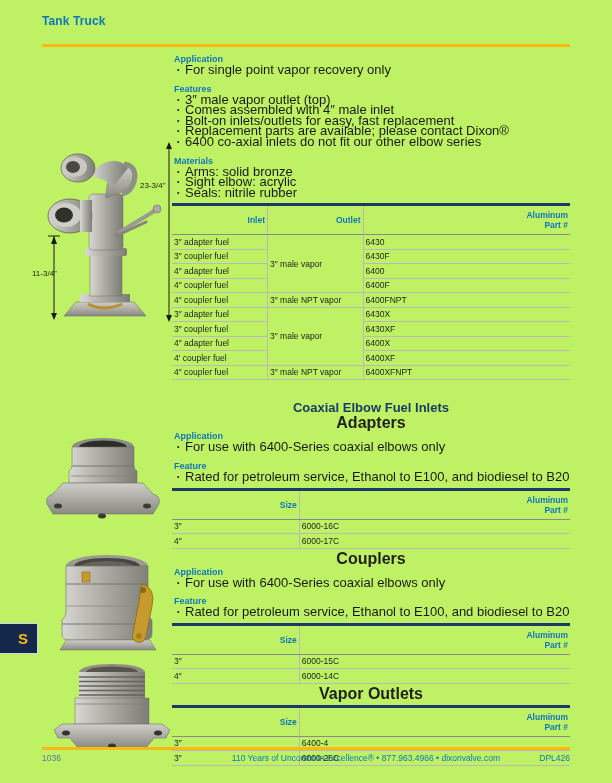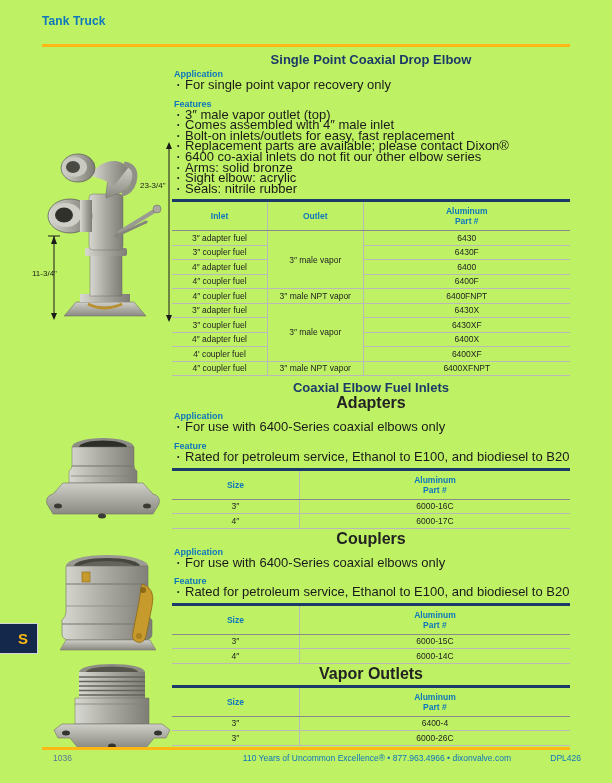--- a/index.html
+++ b/index.html
@@ -30,39 +30,39 @@
   .sub-title { text-align:center; font-size:16px; font-weight:bold; color:#222222; line-height:12px; margin-top:4px; }
   .heading { font-size:9px; font-weight:bold; color:#0e76bc; margin:8px 0 1px 2px; line-height:10px; }
   .heading.first { margin-top:2px; }
   .bullets { margin-left:4px; }
   .bullet { font-size:13px; color:#1a1a1a; line-height:10.6px; padding-left:9px; position:relative; }
   .bullet::before { content:"•"; position:absolute; left:1px; top:0; font-size:7px; line-height:10.6px; color:#1a1a1a; }
 
   table { width:100%; border-collapse:collapse; border-top:3px solid #1b3a68; margin-top:5px; }
   th {
     color:#0e76bc; font-weight:bold; font-size:8.5px; line-height:10px;
-    padding:4px 2px; text-align:center; border-bottom:1px solid #8a8a8a;
+    padding:4px 2px; text-align:right; border-bottom:1px solid #8a8a8a;
     white-space:pre-line; vertical-align:middle;
   }
   td {
-    font-size:8.5px; color:#222222; text-align:center; line-height:10.5px;
+    font-size:8.5px; color:#222222; text-align:left; line-height:10.5px;
     padding:1.5px 2px; border-bottom:1px solid #b9b9b9; vertical-align:middle;
   }
   th:not(:first-child), td.vline { border-left:1px solid #b9b9b9; }
   .t1 col.c-inlet { width:24%; } .t1 col.c-outlet { width:24%; } .t1 col.c-part { width:52%; }
   .t2 col.c-size { width:32%; } .t2 col.c-part { width:68%; }
 
   
   .photo { position:absolute; }
   .photo svg { display:block; }
   .dim-label { font-size:8px; fill:#1a1a1a; font-family:"Liberation Sans", sans-serif; }
 
   
   .rule-gold-bottom { position:absolute; left:42px; top:747px; width:528px; height:3px; background:#fdb813; }
-  .footer { position:absolute; left:53px; top:753px; width:528px; display:flex; align-items:baseline; }
+  .footer { position:absolute; left:42px; top:753px; width:528px; display:flex; align-items:baseline; }
   .footer .pageno { font-size:8.5px; color:#56789a; width:70px; }
   .footer .center { font-size:8.5px; color:#0e76bc; flex:1; text-align:right; }
   .footer .doccode { font-size:8.5px; color:#0e76bc; width:70px; text-align:right; }
 </style>
 </head>
 <body>
 
 <div class="page">
 
   <div class="cat-title">Tank Truck</div>
@@ -184,36 +184,36 @@
 
       <path d="M20,64 l-8,6 l4,8 h12 l8,10 h68 l8,-10 h12 l4,-8 l-8,-6 z" fill="url(#metv)" stroke="#6e6e66" stroke-width="0.6"></path>
       <ellipse cx="24" cy="73" rx="4" ry="2.5" fill="#34342f"></ellipse>
       <ellipse cx="116" cy="73" rx="4" ry="2.5" fill="#34342f"></ellipse>
       <ellipse cx="70" cy="86" rx="4" ry="2.5" fill="#34342f"></ellipse>
     </svg>
   </div>
 
   <div class="content">
 
-    <div class="section-title">Single Point Coaxial Drop Elbow</div>
 
     <div class="heading first">Application</div>
     <div class="bullets">
       <div class="bullet">For single point vapor recovery only</div>
     </div>
 
     <div class="heading">Features</div>
     <div class="bullets">
       <div class="bullet">3″ male vapor outlet (top)</div>
       <div class="bullet">Comes assembled with 4″ male inlet</div>
       <div class="bullet">Bolt-on inlets/outlets for easy, fast replacement</div>
       <div class="bullet">Replacement parts are available; please contact Dixon®</div>
       <div class="bullet">6400 co-axial inlets do not fit our other elbow series</div>
     </div>
 
+    <div class="heading">Materials</div>
     <div class="bullets">
       <div class="bullet">Arms: solid bronze</div>
       <div class="bullet">Sight elbow: acrylic</div>
       <div class="bullet">Seals: nitrile rubber</div>
     </div>
 
     <table class="t1">
       <colgroup>
           <col class="c-inlet">
           <col class="c-outlet">
@@ -268,21 +268,21 @@
           <td class="vline">6400XF</td>
         </tr>
         <tr>
           <td>4″ coupler fuel</td>
           <td class="vline">3″ male NPT vapor</td>
           <td class="vline">6400XFNPT</td>
         </tr>
       </tbody>
     </table>
 
-    <div class="section-title" style="margin-top:4px;">Coaxial Elbow Fuel Inlets</div>
+    <div class="section-title" style="margin-top:20px;">Coaxial Elbow Fuel Inlets</div>
 
     <div class="sub-title" style="margin-top:2px;">Adapters</div>
     <div class="heading" style="margin-top:2px;">Application</div>
     <div class="bullets">
       <div class="bullet">For use with 6400-Series coaxial elbows only</div>
     </div>
     <div class="heading">Feature</div>
     <div class="bullets">
       <div class="bullet">Rated for petroleum service, Ethanol to E100, and biodiesel to B20</div>
     </div>

